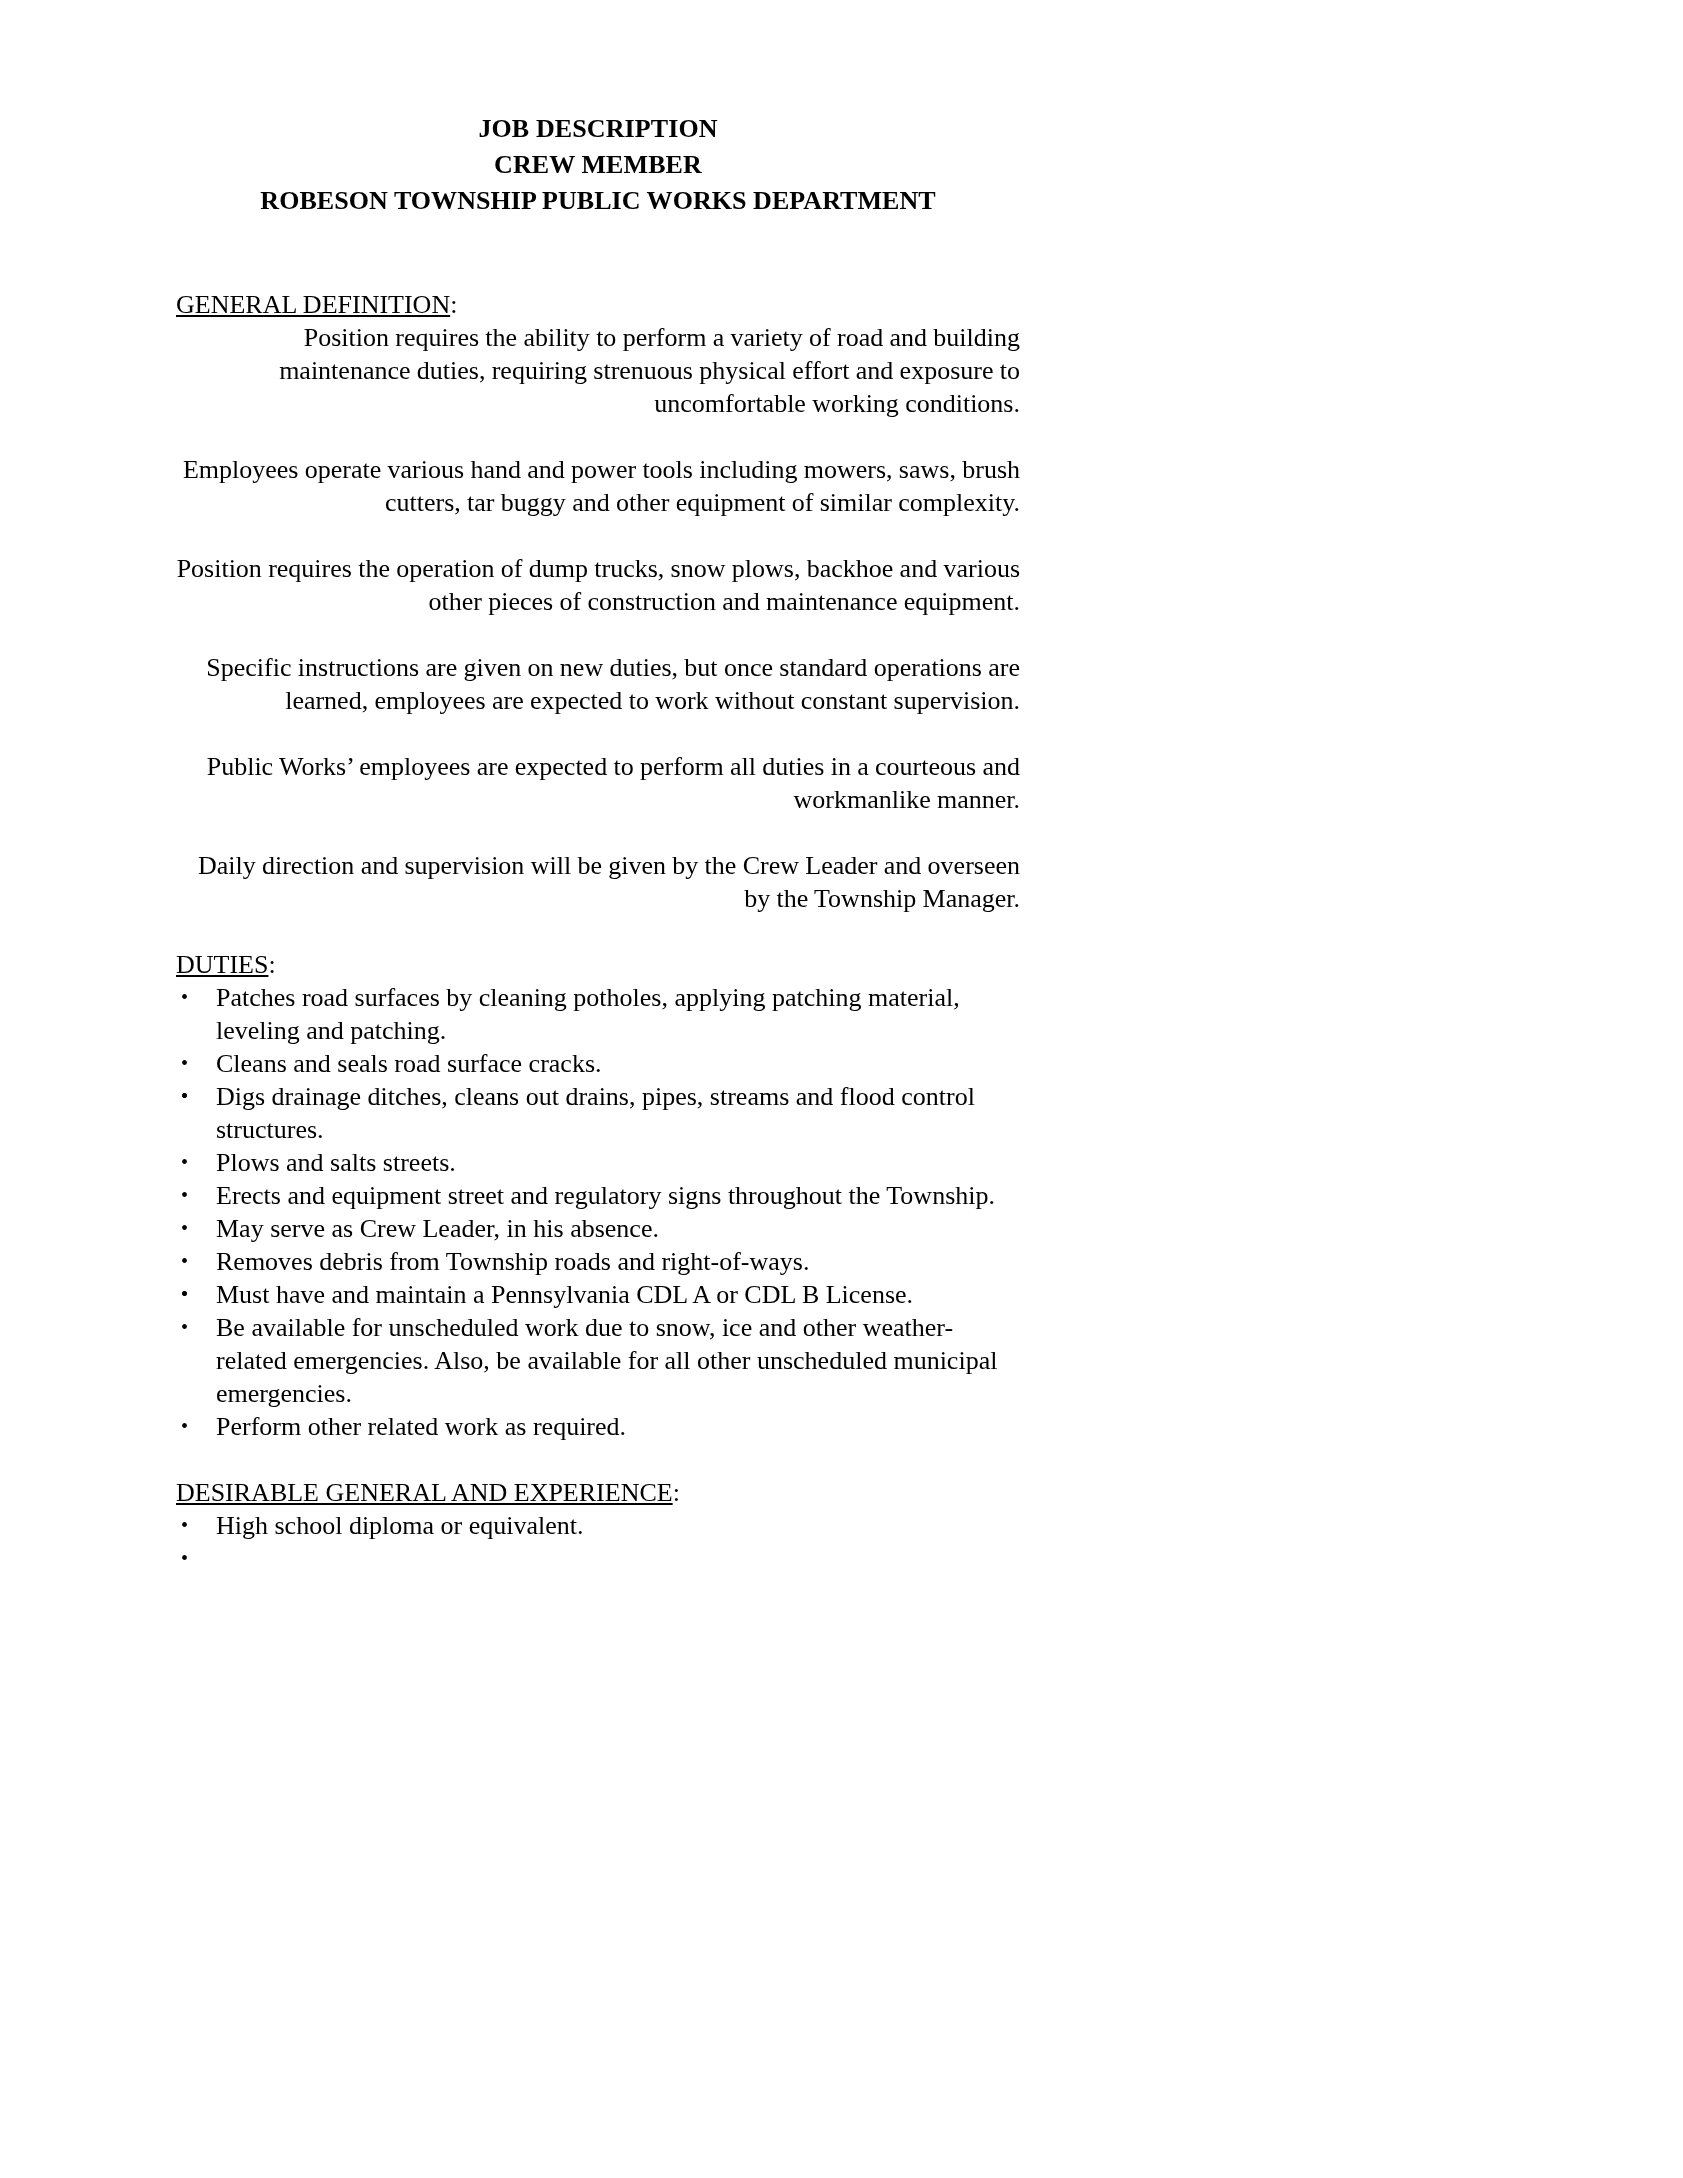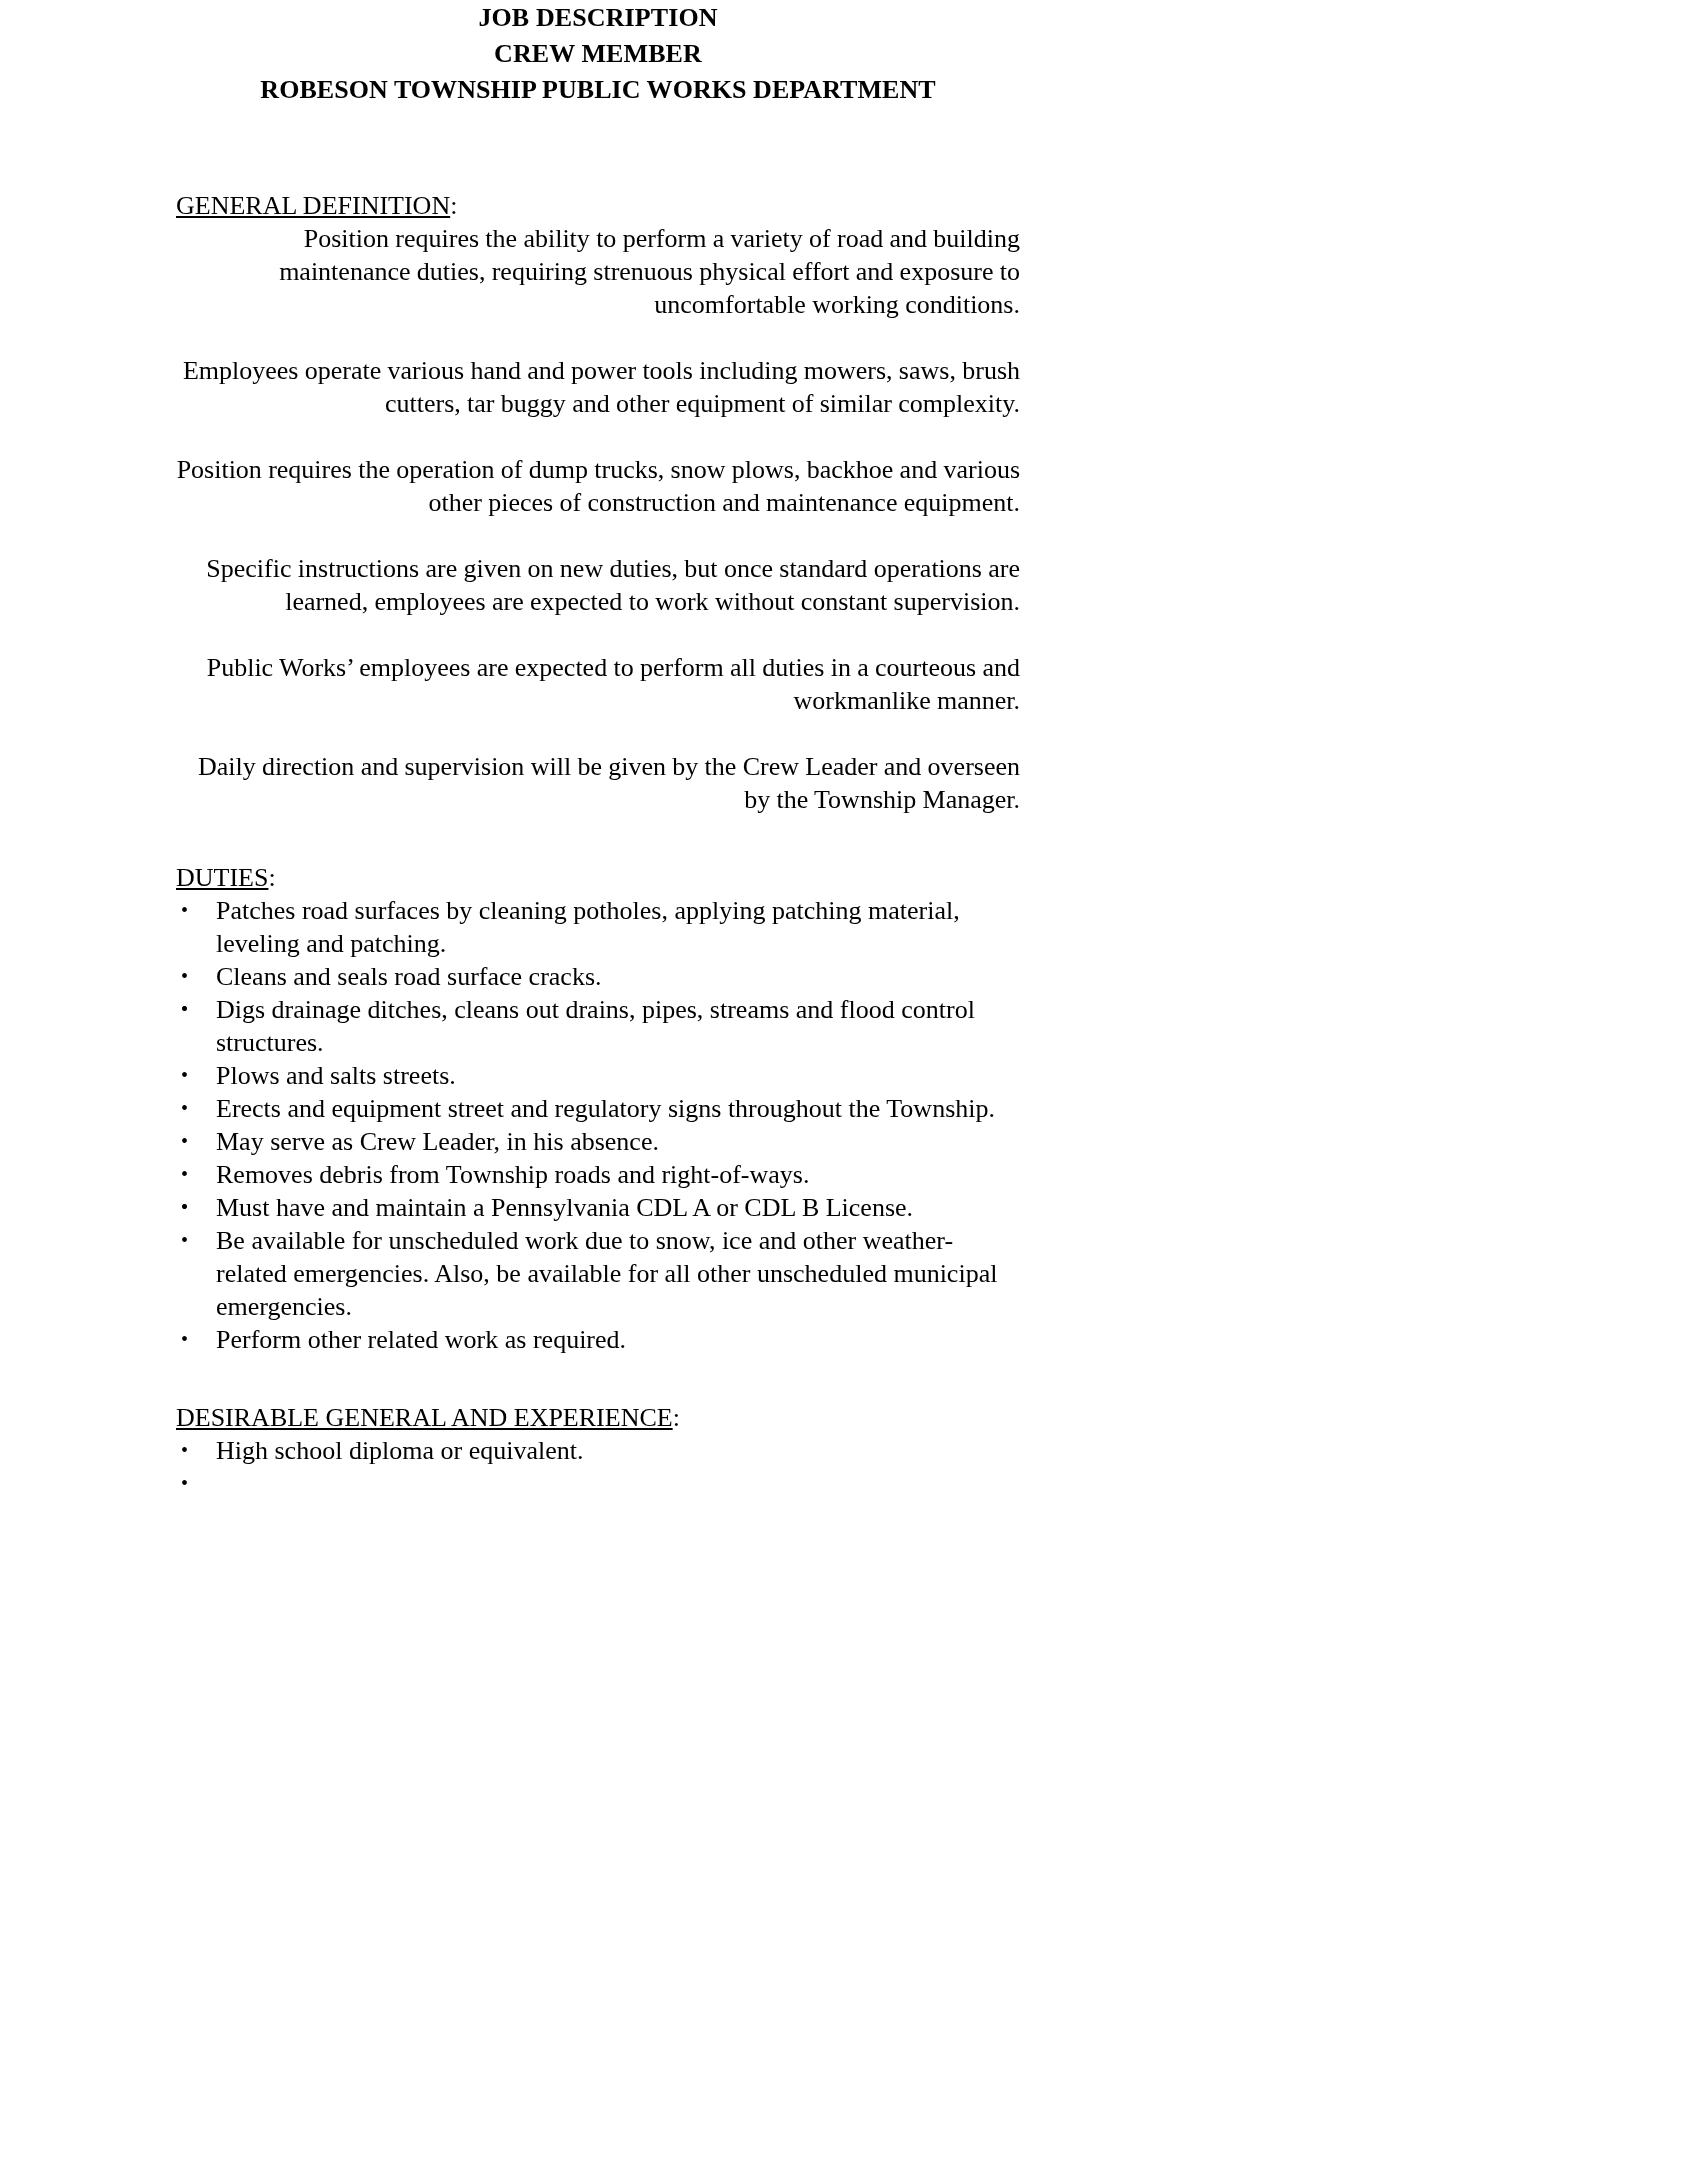--- a/index.html
+++ b/index.html
@@ -18,38 +18,39 @@
     color: #000000;
   }
   .sheet {
     position: absolute;
     left: 176px;
     top: 0;
     width: 844px;
   }
   
   .title-block {
+    padding-top: 111px;
     text-align: center;
   }
   .title-line {
     font-weight: bold;
     font-size: 26px;
     line-height: 36px;
     letter-spacing: 0.1px;
     white-space: nowrap;
   }
   .title-line.wide {
     font-size: 26px;
     letter-spacing: 0.05px;
   }
   
   .section-head {
     font-size: 26px;
     line-height: 33px;
-    margin-top: 12px;
+    margin-top: 0;
     white-space: nowrap;
   }
   .section-head .u {
     text-decoration: underline;
     text-underline-offset: 2px;
   }
   
   p.body {
     font-size: 26px;
     line-height: 33px;

